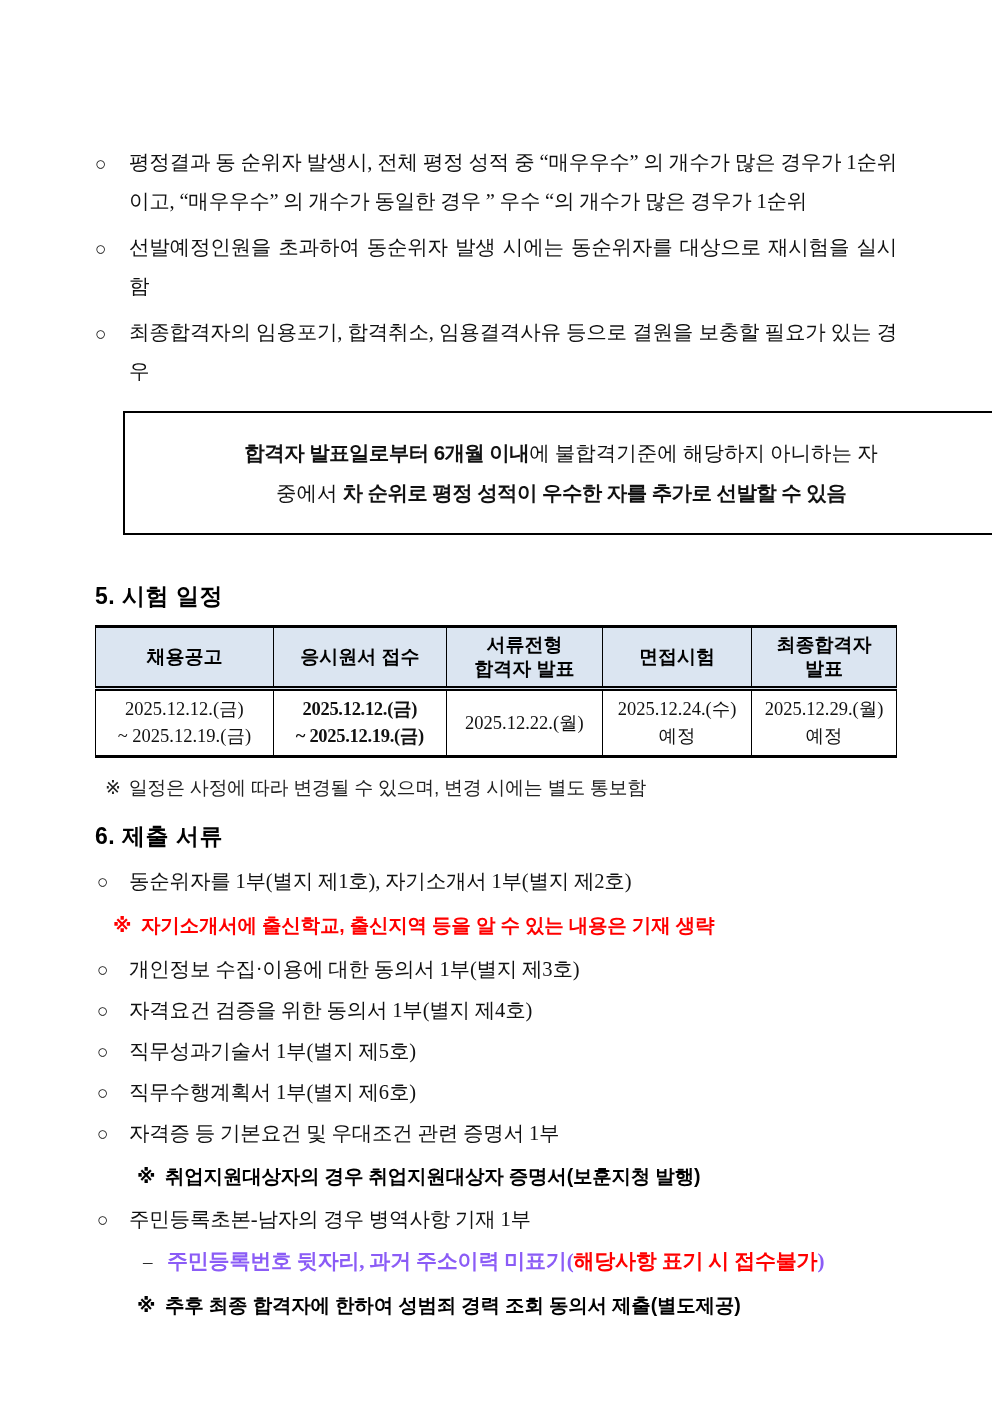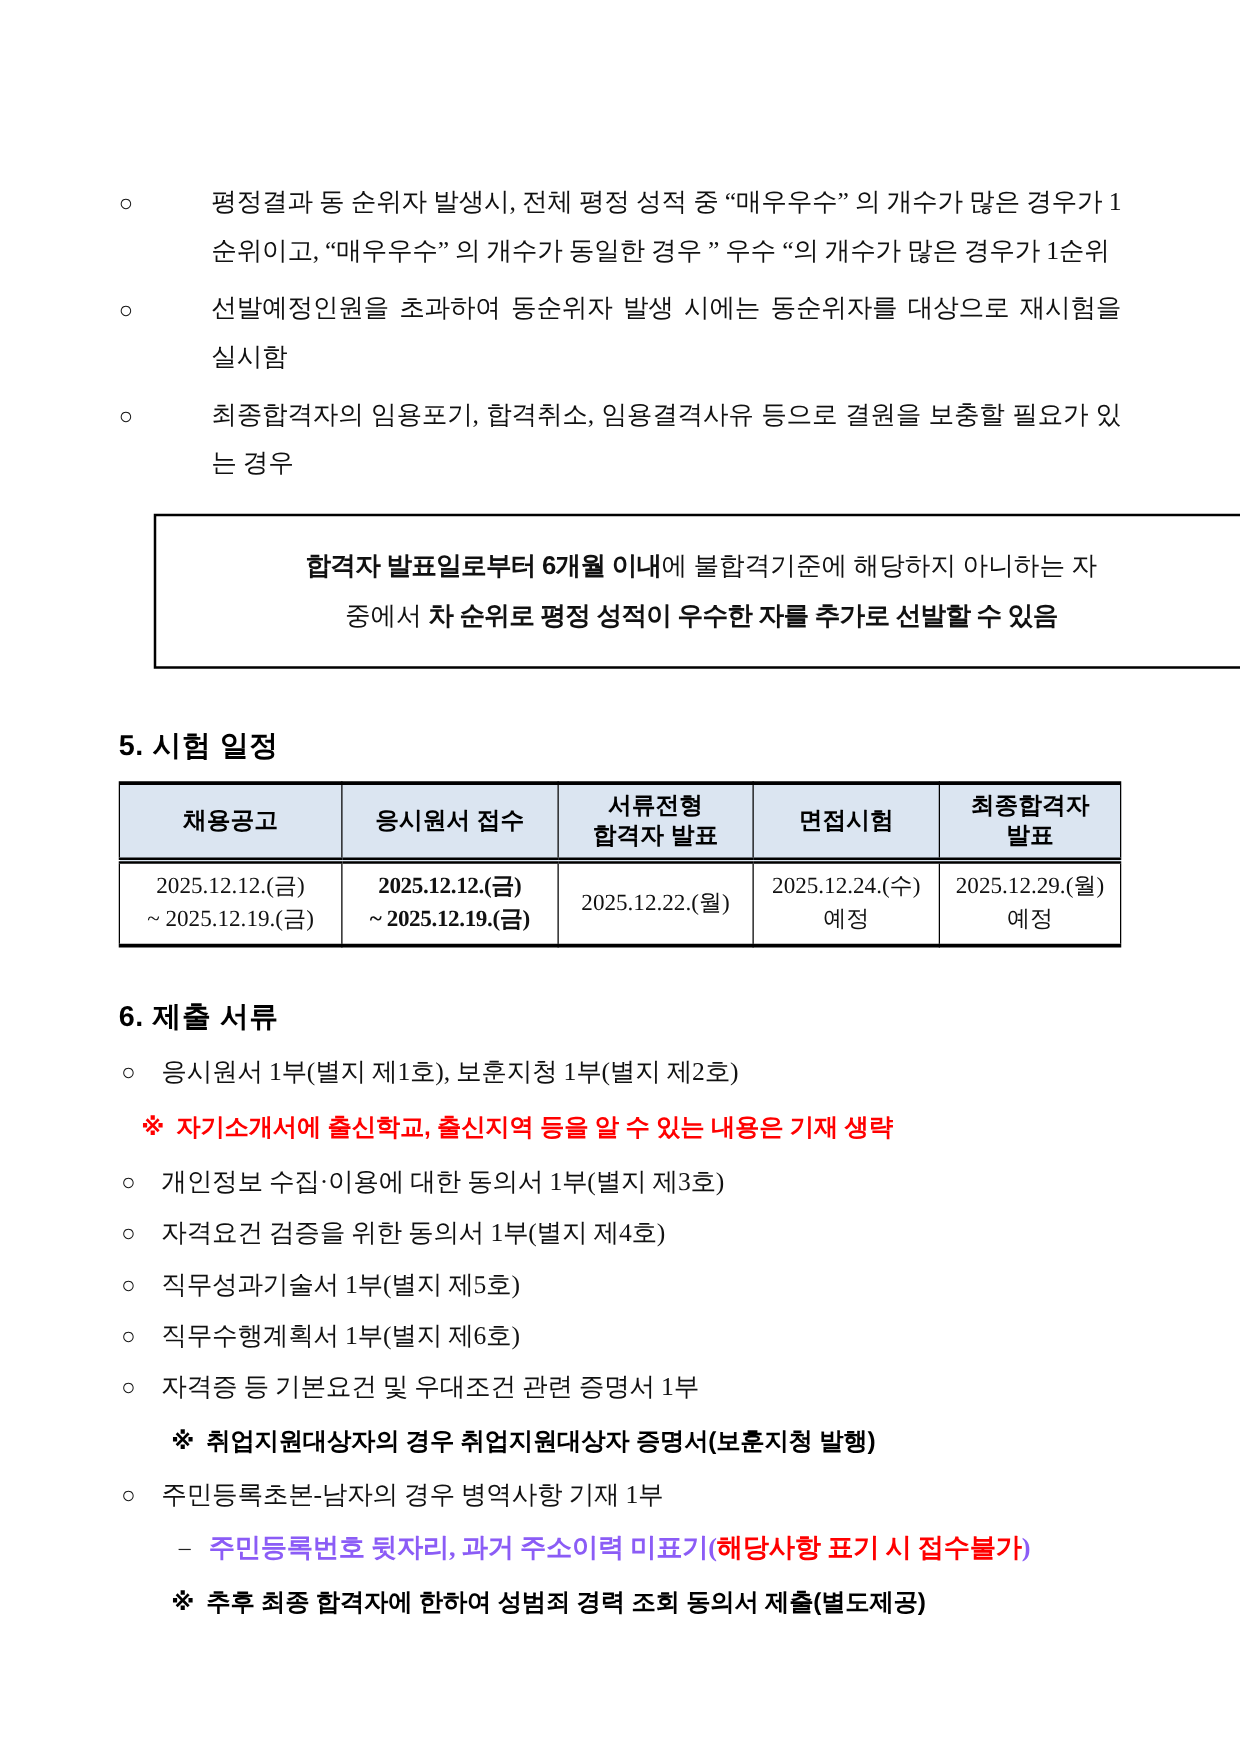--- a/index.html
+++ b/index.html
@@ -10,21 +10,21 @@
     margin: 0 auto;
     background: #ffffff;
     color: #111;
     font-family: "Liberation Serif", "DejaVu Serif", serif;
     padding: 143px 95px 0 95px;
     overflow: hidden;
   }
   
   .bullet { display:flex; margin-bottom:7px; font-size:20.5px; line-height:39px; }
   .bullet .marker { flex:none; width:34px; font-size:19px; padding-top:1px; }
-  .bullet .btext { flex:1; text-align:justify; letter-spacing:-0.2px;margin-left:40px; }
+  .bullet .btext { flex:1; text-align:justify; letter-spacing:-0.2px; }
 
   
   .notice-box {
     margin: 20px 0 0 28px;
     width: 876px;
     border: 2px solid #000;
     text-align: center;
     font-size: 20.5px;
     line-height: 39px;
     padding: 20px 6px;
@@ -37,21 +37,21 @@
   
   .section-title {
     font-family: "Liberation Sans", "DejaVu Sans", sans-serif;
     font-weight: bold;
     font-size: 23px;
     color:#000;
     margin: 0;
     letter-spacing: 0.5px;
   }
   .title-5 { margin-top: 46px; }
-  .title-6 { margin-top: 40px; }
+  .title-6 { margin-top: 20px; }
 
   
   table.schedule {
     width: 100%;
     margin-top: 13px;
     border-collapse: collapse;
     table-layout: fixed;
     border-top: 3px solid #000;
     border-bottom: 3px solid #000;
     border-left: 1px solid #000;
@@ -187,28 +187,31 @@
 ~ 2025.12.19.(금)</td>
         <td>2025.12.22.(월)</td>
         <td>2025.12.24.(수)
 예정</td>
         <td>2025.12.29.(월)
 예정</td>
       </tr>
     </tbody>
   </table>
 
+  <div class="table-note">
+    <span class="marker">※</span><span>일정은 사정에 따라 변경될 수 있으며, 변경 시에는 별도 통보함</span>
+  </div>
 
   <h2 class="section-title title-6">6. 제출 서류</h2>
 
   <div class="sub-list">
 
     <div class="item">
       <span class="marker">○</span>
-      <span class="itext">응시원서 1부(별지 제1호), 보훈지청 1부(별지 제2호)</span>
+      <span class="itext">동순위자를 1부(별지 제1호), 자기소개서 1부(별지 제2호)</span>
     </div>
 
     <div class="item red-note">
       <span class="marker">※</span>
       <span class="itext">자기소개서에 출신학교, 출신지역 등을 알 수 있는 내용은 기재 생략</span>
     </div>
 
     <div class="item">
       <span class="marker">○</span>
       <span class="itext">개인정보 수집·이용에 대한 동의서 1부(별지 제3호)</span>

